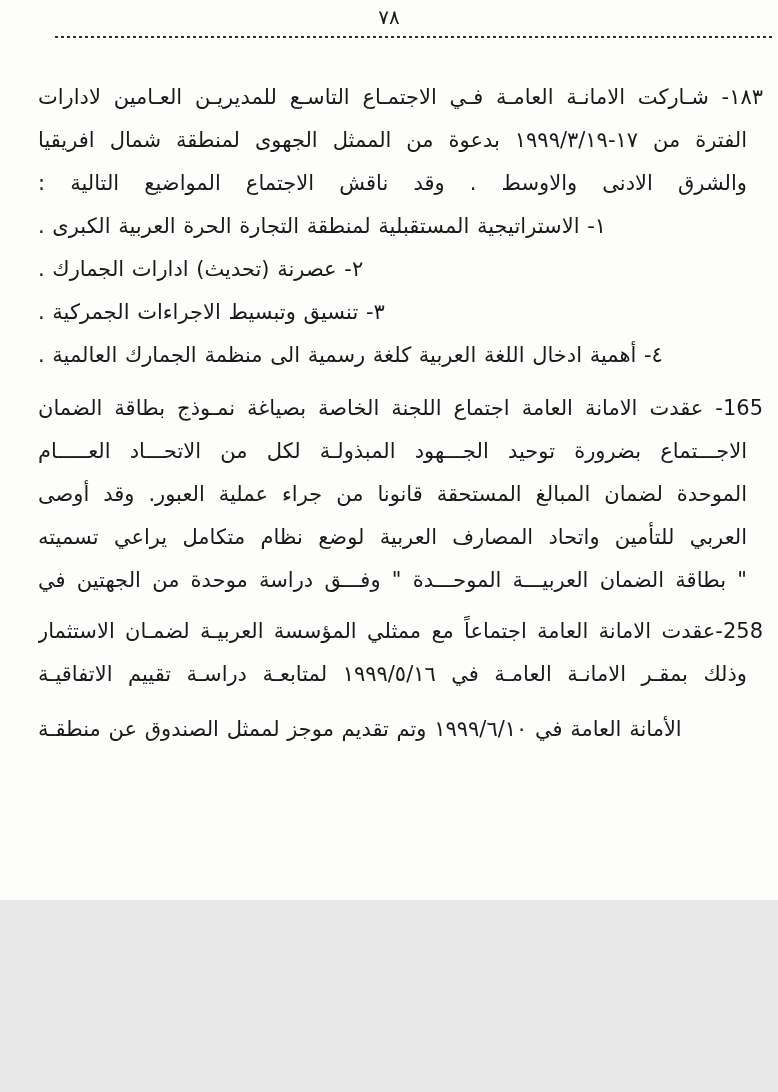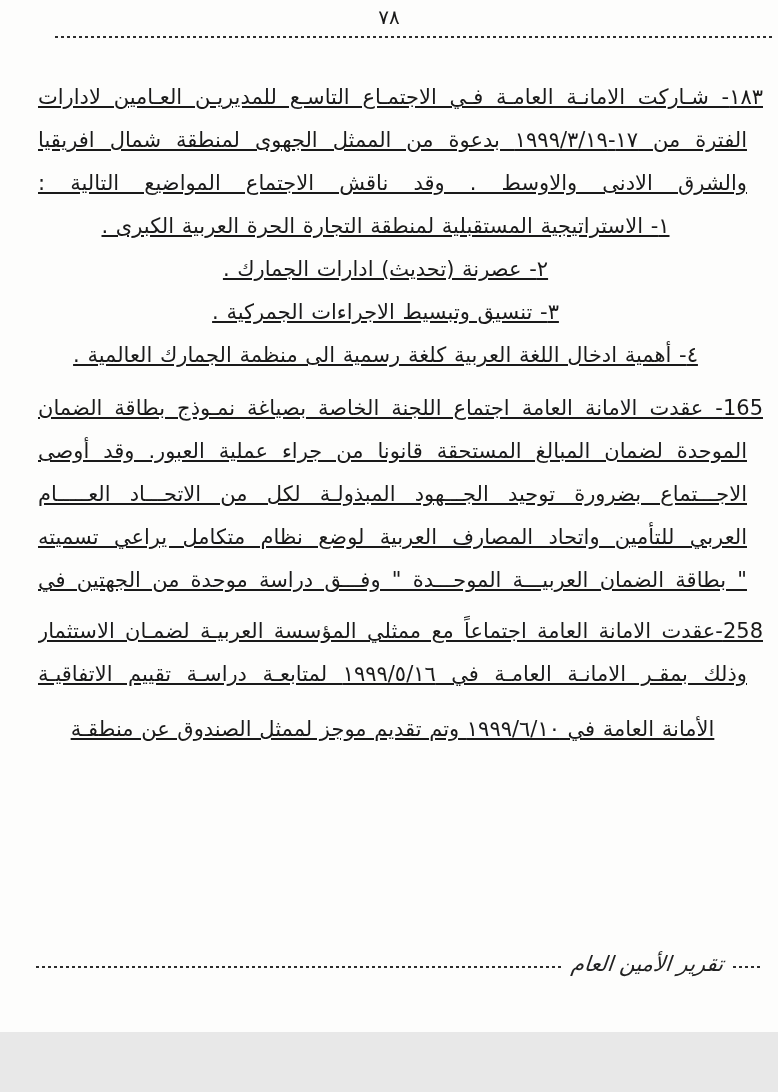--- a/index.html
+++ b/index.html
@@ -1,19 +1,19 @@
 <!DOCTYPE html>
 <html lang="ar"><head>
 <meta charset="utf-8">
 <style>
   html, body { margin: 0; padding: 0; background: #e8e8e8; }
   .page {
     position: relative;
     width: 778px;
-    height: 1032px;
+    height: 900px;
     margin: 0 auto;
     background: #fdfdfc;
     color: #1a1a1a;
     font-family: "DejaVu Sans", sans-serif;
     overflow: hidden;
   }
   .page-number {
     text-align: center;
     padding-top: 5px;
     font-size: 20px;
@@ -30,25 +30,24 @@
     margin: 38px 15px 0 38px;
     font-size: 21px;
     line-height: 43px;
   }
   .para { padding-right: 16px; }
   .list  { padding-right: 30px; }
   .line {
     height: 43px;
     overflow: hidden;
     word-spacing: 1px;
-    text-decoration: underline;
   }
   .line.first { margin-right: -16px; }
   .line.j { text-align: justify; text-align-last: justify; }
-  .line.r { text-align: center; }
+  .line.r { text-align: left; }
   #para-184 { margin-top: 10px; }
   #para-185 { margin-top: 8px; }
   #para-186 { margin-top: 12px; }
   .footer {
     position: absolute;
     top: 952px;
     right: 15px;
     left: 36px;
     direction: rtl;
     display: flex;
@@ -84,22 +83,22 @@
 
     <div class="list">
       <div class="line r">١- الاستراتيجية المستقبلية لمنطقة التجارة الحرة العربية الكبرى .</div>
       <div class="line r">٢- عصرنة (تحديث) ادارات الجمارك .</div>
       <div class="line r">٣- تنسيق وتبسيط الاجراءات الجمركية .</div>
       <div class="line r">٤- أهمية ادخال اللغة العربية كلغة رسمية الى منظمة الجمارك العالمية .</div>
     </div>
 
     <div class="para" id="para-184">
       <div class="line j first">165- عقدت الامانة العامة اجتماع اللجنة الخاصة بصياغة نمـوذج بطاقة الضمان</div>
+      <div class="line j">الاجـــتماع بضرورة توحيد الجـــهود المبذولـة لكل من الاتحـــاد العـــــام</div>
       <div class="line j">الموحدة لضمان المبالغ المستحقة قانونا من جراء عملية العبور. وقد  أوصى</div>
-      <div class="line j">الاجـــتماع بضرورة توحيد الجـــهود المبذولـة لكل من الاتحـــاد العـــــام</div>
       <div class="line j">العربي للتأمين واتحاد المصارف العربية لوضع نظام متكامل يراعي  تسميته</div>
       <div class="line j">" بطاقة الضمان العربيـــة الموحـــدة "  وفـــق دراسة موحدة من الجهتين في</div>
     </div>
 
     <div class="para" id="para-185">
       <div class="line j first">258-عقدت الامانة العامة اجتماعاً مع ممثلي المؤسسة  العربيـة لضمـان الاستثمار</div>
       <div class="line j">وذلك بمقـر الامانـة العامـة في ١٩٩٩/٥/١٦ لمتابعـة دراسـة تقييم الاتفاقيـة</div>
     </div>
 
     <div class="para" id="para-186">

